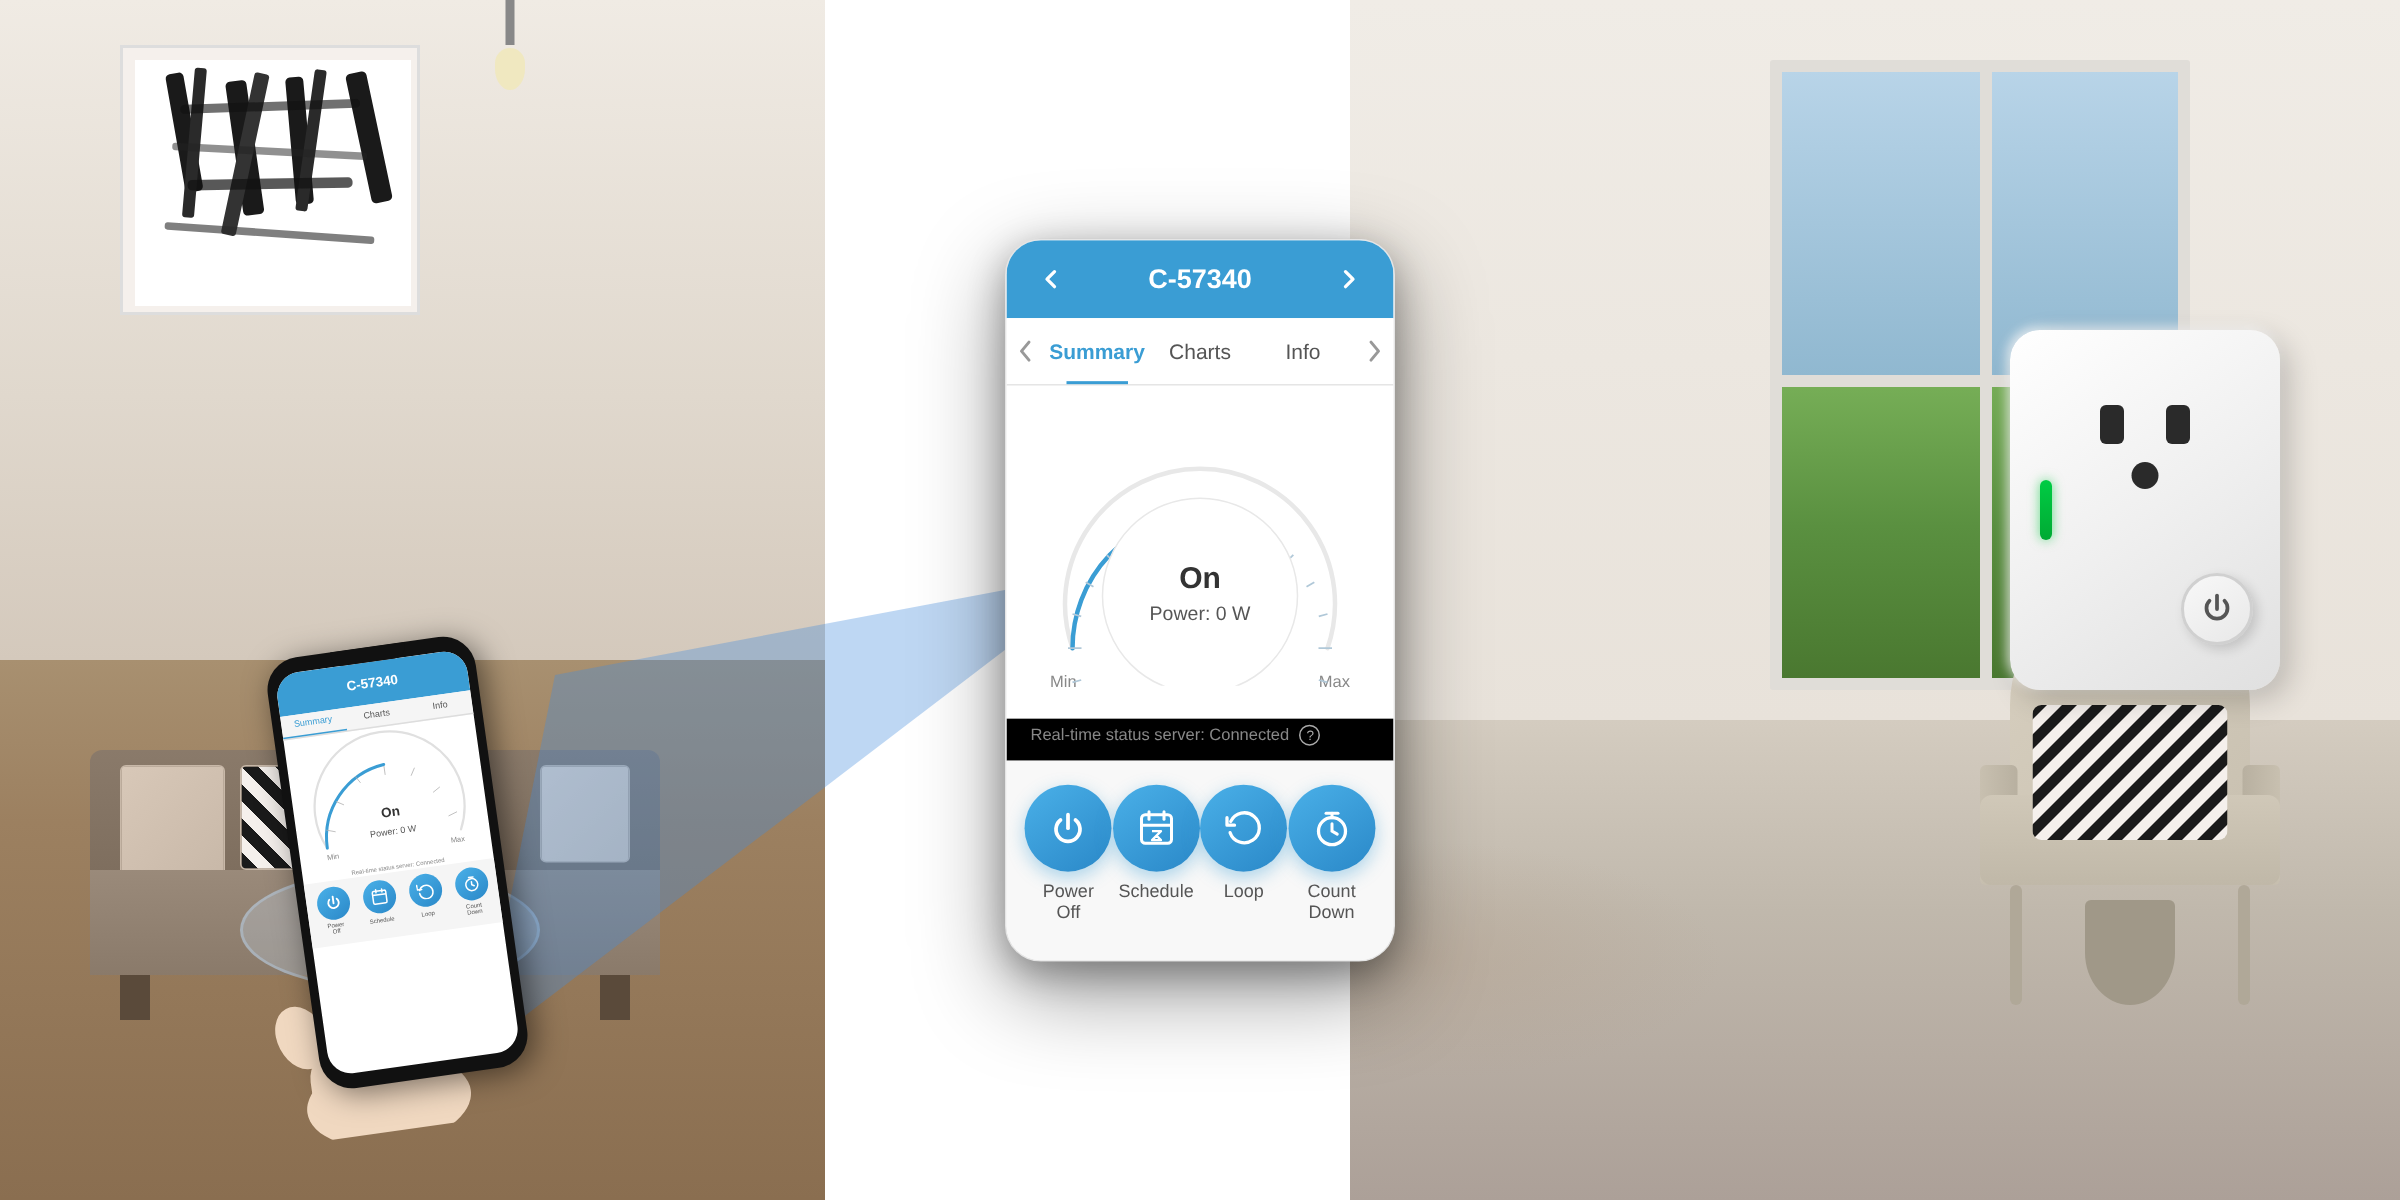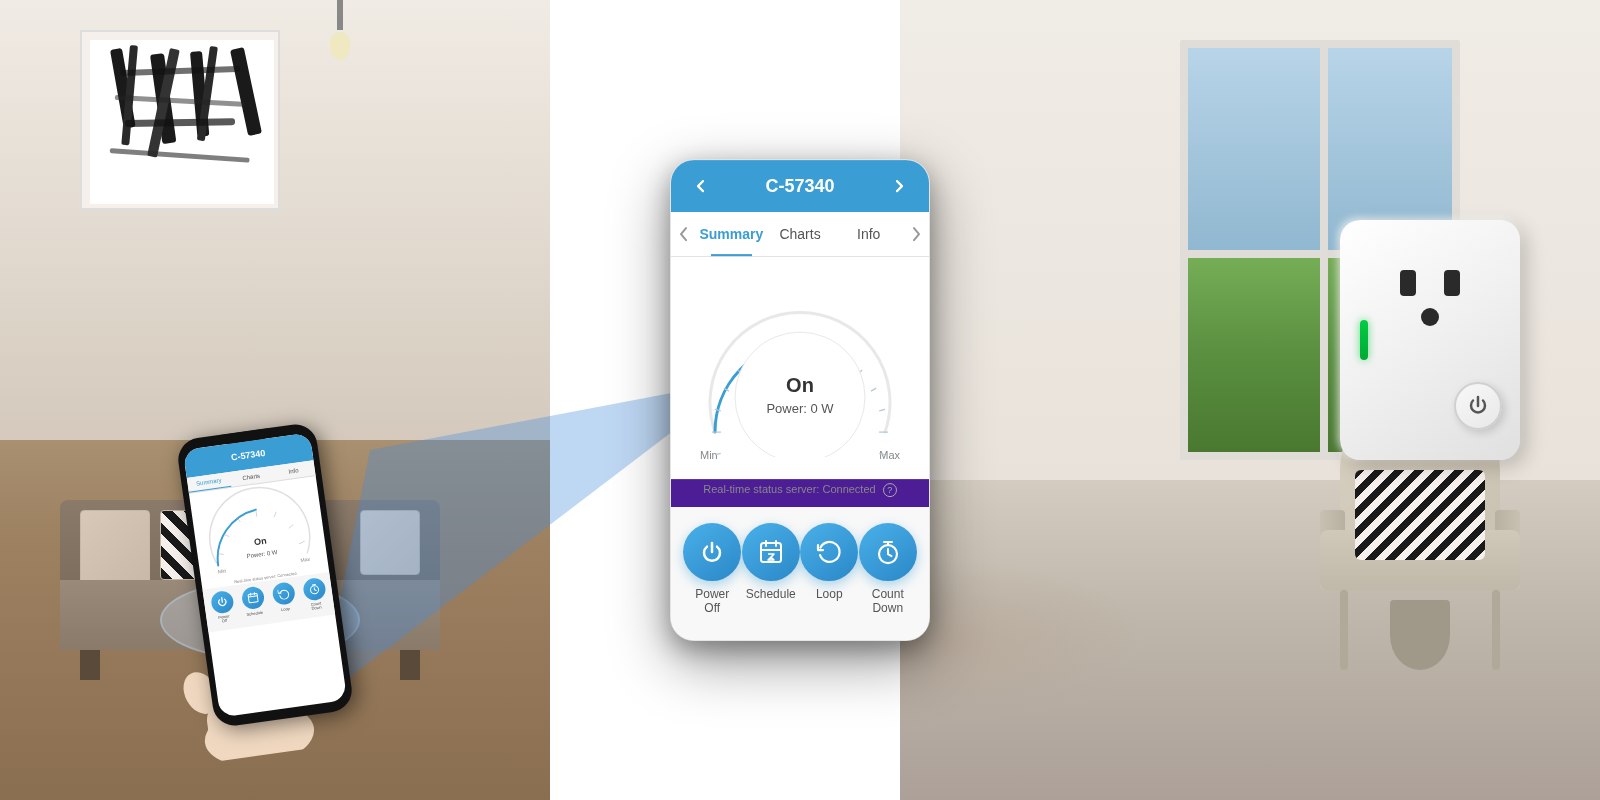--- a/index.html
+++ b/index.html
@@ -383,24 +383,24 @@
     }
 
     .gauge-label {
       font-size: 11px;
       color: #888;
     }
 
     
     .status-bar {
       padding: 4px 16px 10px;
-      text-align: center;
+      text-align: left;
       font-size: 11px;
       color: #888;
-      background: #4c1d95;
+      background: #000000;
     }
 
     .status-connected {
       color: #888;
     }
 
     
     .action-buttons {
       display: flex;
       justify-content: space-around;

